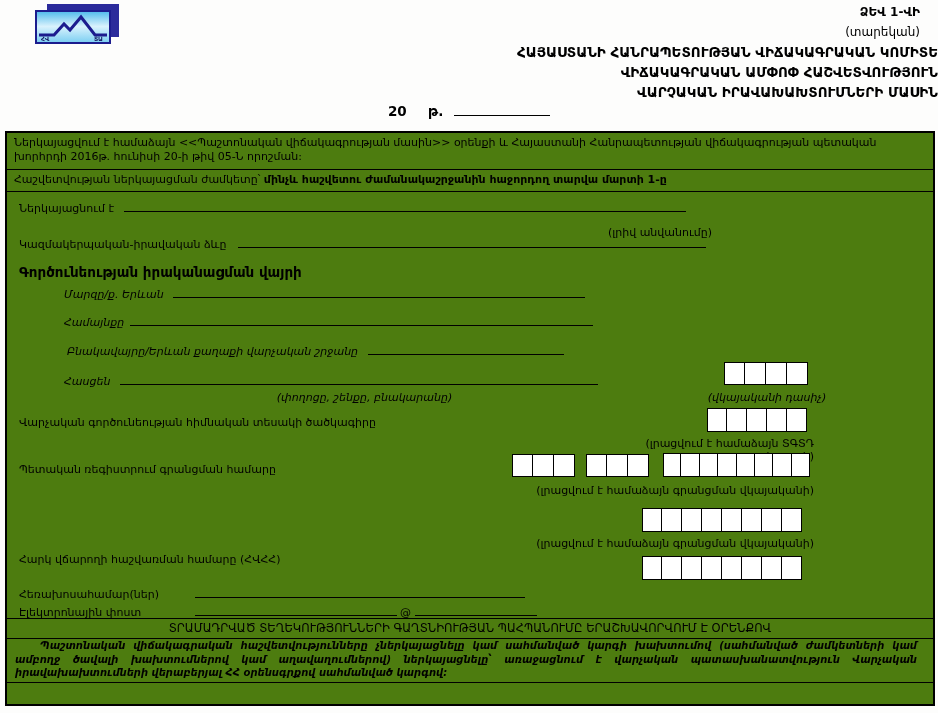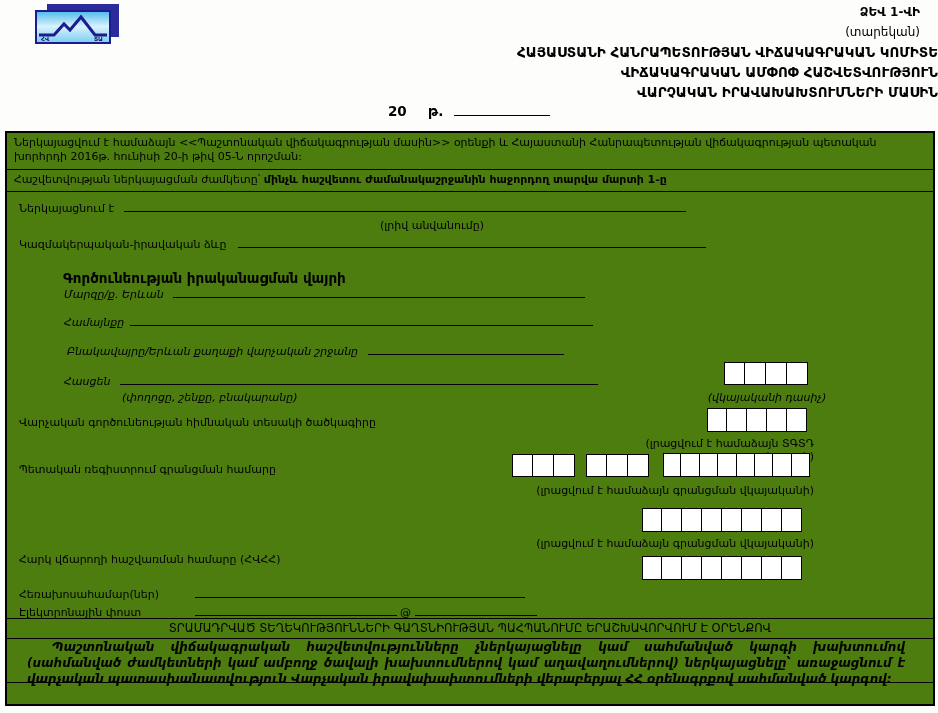--- a/index.html
+++ b/index.html
@@ -43,21 +43,21 @@
 
   .cells{display:flex;position:absolute;}
   .cell{width:20px;height:23px;background:#ffffff;border:1px solid #000;box-sizing:border-box;}
   .cell + .cell{border-left:none;}
   .cells.w21 .cell{width:21px;height:23px;}
   .cells.w18 .cell{width:18.4px;height:24px;}
   .cells.w20h .cell{width:20px;height:24px;}
 
   .conf-bar{position:absolute;left:0;right:0;top:485px;border-top:1px solid #000;border-bottom:1px solid #000;
     text-align:center;font-size:11.5px;padding:2px 0 3px 0;}
-  .warning{position:absolute;left:0;right:8px;top:504px;padding:2px 20px;font-size:12px;
+  .warning{position:absolute;left:0;right:8px;top:504px;padding:2px 8px;font-size:10px;
     font-weight:bold;font-style:italic;text-align:justify;text-indent:25px;line-height:1.35;white-space:normal;}
   .bottom-divider{position:absolute;left:0;right:0;top:549px;border-top:1px solid #000;height:0;}
 </style>
 </head>
 <body>
 
 <div class="page">
 
   <div class="logo">
     <div class="logo-back"></div>
@@ -90,49 +90,49 @@
 
     <div class="notice">Ներկայացվում է համաձայն &lt;&lt;Պաշտոնական վիճակագրության մասին&gt;&gt; օրենքի և Հայաստանի Հանրապետության  վիճակագրության պետական խորհրդի 2016թ. հունիսի 20-ի թիվ 05-Ն որոշման:</div>
     <div class="notice">
       <span>Հաշվետվության ներկայացման ժամկետը՝ </span><b>մինչև հաշվետու ժամանակաշրջանին հաջորդող տարվա մարտի 1-ը</b>
     </div>
 
     <div class="abs" style="left:12px;top:66px;">
       <span>Ներկայացնում է</span>
       <span class="fl" style="width:562px;margin-left:6px;"></span>
     </div>
-    <div class="abs hint" style="left:145px;top:86px;width:560px;text-align:center;">(լրիվ անվանումը)</div>
+    <div class="abs hint" style="left:145px;top:93px;width:560px;text-align:right;">(լրիվ անվանումը)</div>
 
     <div class="abs" style="left:12px;top:102px;">
       <span>Կազմակերպական-իրավական ձևը</span>
       <span class="fl" style="width:468px;margin-left:8px;"></span>
     </div>
 
-    <div class="abs bold" style="left:12px;top:137px;margin-left:44px;">Գործունեության իրականացման վայրի</div>
+    <div class="abs bold" style="left:12px;top:131px;">Գործունեության իրականացման վայրի</div>
 
     <div class="abs it" style="left:57px;top:152px;">
       <span>Մարզը/ք. Երևան</span>
       <span class="fl" style="width:412px;margin-left:6px;"></span>
     </div>
 
     <div class="abs it" style="left:57px;top:180px;text-align:center;">
       <span>Համայնքը</span>
       <span class="fl" style="width:463px;margin-left:2px;"></span>
     </div>
 
     <div class="abs it" style="left:57px;top:239px;">
       <span>Հասցեն</span>
       <span class="fl" style="width:478px;margin-left:6px;"></span>
     </div>
 
     <div class="abs it" style="left:60px;top:209px;">
       <span>Բնակավայրը/Երևան քաղաքի վարչական շրջանը</span>
       <span class="fl" style="width:196px;margin-left:6px;"></span>
     </div>
-    <div class="abs hint it" style="left:115px;top:258px;width:485px;">(փողոցը, շենքը, բնակարանը)</div>
+    <div class="abs hint it" style="left:115px;top:258px;width:485px;text-align:center;">(փողոցը, շենքը, բնակարանը)</div>
 
     <div class="cells w21" style="left:717px;top:229px;">
         <div class="cell"></div>
         <div class="cell"></div>
         <div class="cell"></div>
         <div class="cell"></div>
       </div>
     <div class="abs hint it" style="left:685px;top:258px;width:150px;text-align:center;">(վկայականի դասիչ)</div>
 
     <div class="abs" style="left:12px;top:283px;">Վարչական գործունեության հիմնական տեսակի ծածկագիրը</div>

